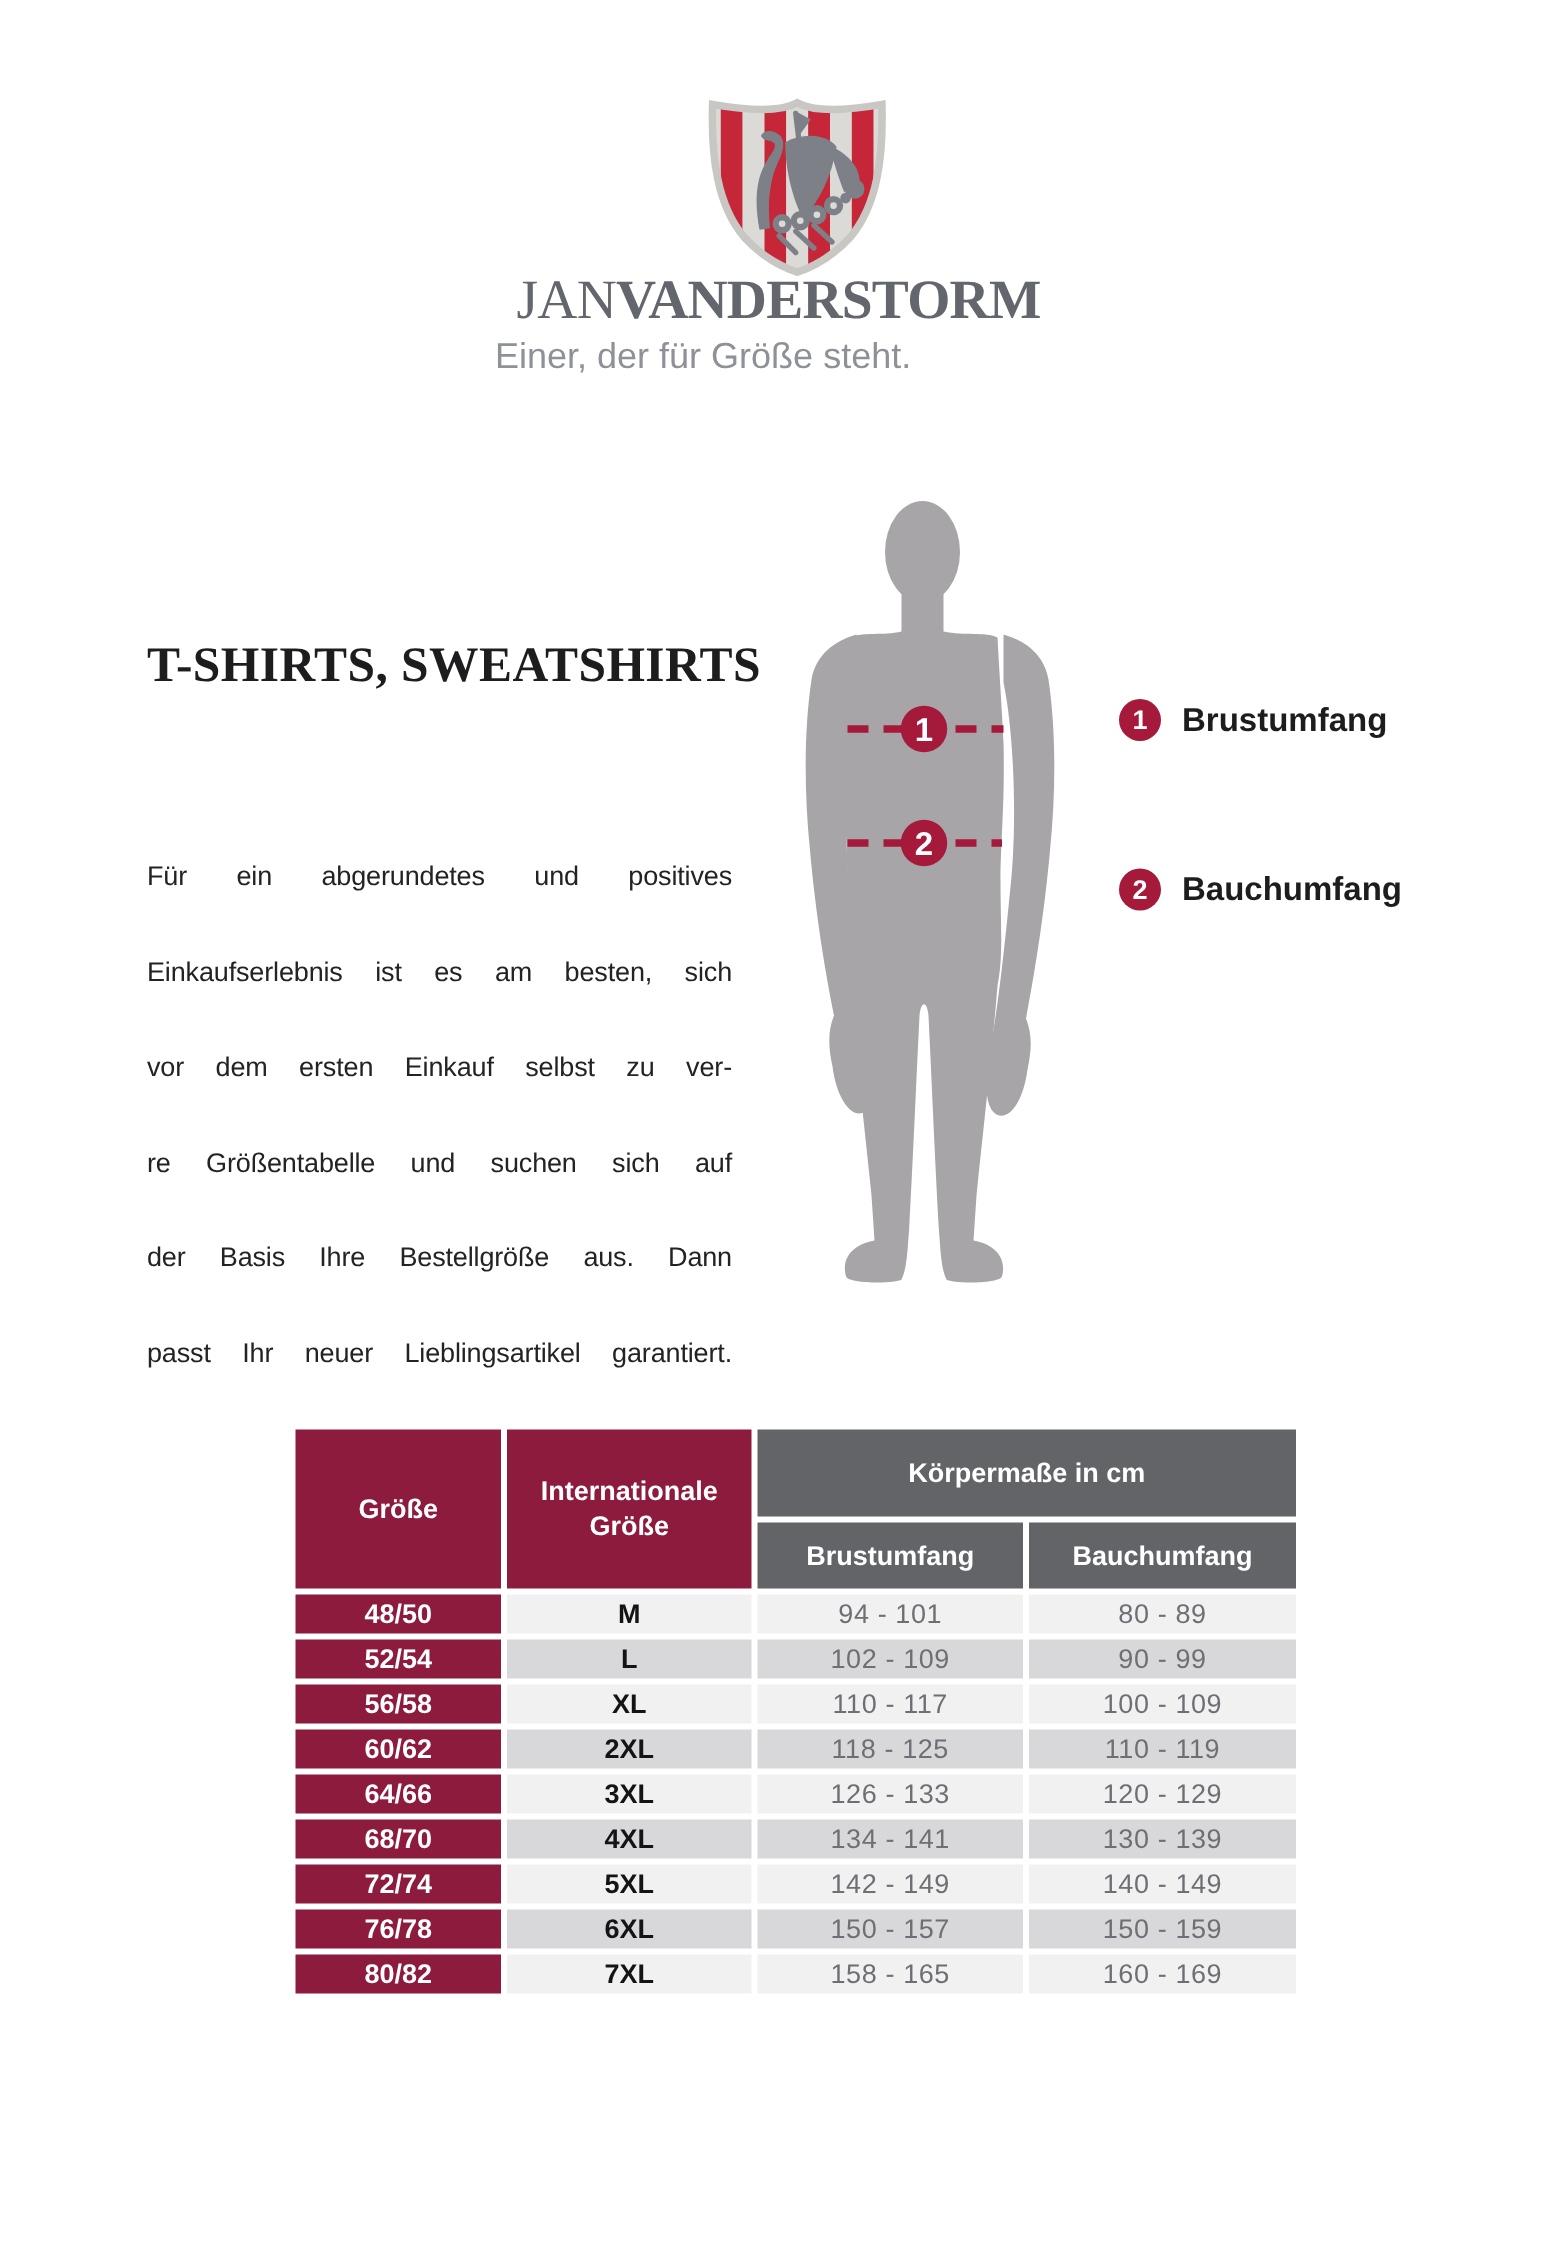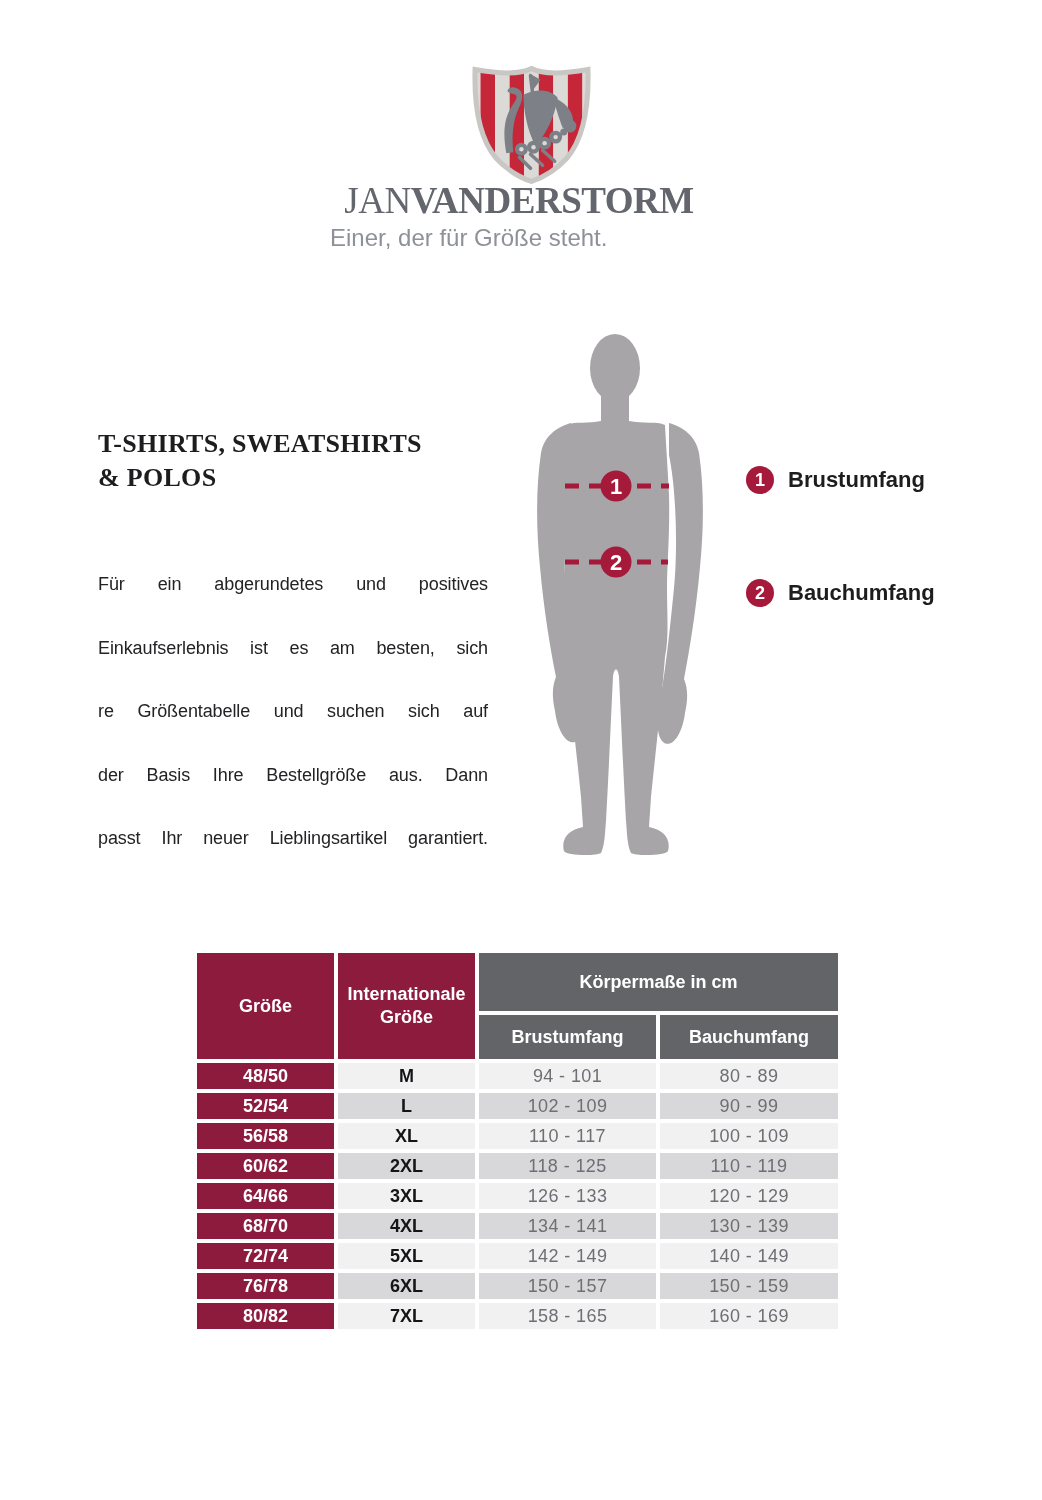--- a/index.html
+++ b/index.html
@@ -33,21 +33,21 @@
   .brand-jan{font-weight:400;}
   .brand-rest{font-weight:700;}
   .tagline{
     position:absolute;left:330px;top:223px;width:378px;text-align:left;
     font-size:24px;line-height:30px;color:var(--tagline-gray);font-weight:400;
   }
   
   .headline{
     position:absolute;left:98px;top:427px;width:410px;
     font-family:"Liberation Serif",serif;font-weight:700;
-    font-size:26px;line-height:34px;color:var(--text-dark);letter-spacing:0.3px;
+    font-size:33px;line-height:34px;color:var(--text-dark);letter-spacing:0.3px;
   }
   .intro{
     position:absolute;left:98px;top:533px;width:390px;
     font-size:18px;line-height:23.5px;color:#232326;letter-spacing:-0.1px;
     font-weight:500;
   }
   .para-line{text-align:justify;text-align-last:justify;margin-top:40px;}
   
   .figure-svg{position:absolute;left:515px;top:325px;width:210px;height:540px;}
   .body-shape{fill:var(--silhouette-gray);}
@@ -76,21 +76,21 @@
   .ship-stroke{stroke:var(--ship-gray);stroke-width:3.5;stroke-linecap:round;}
   .ring-hole{fill:var(--shield-light);}
   
   .size-table{
     position:absolute;left:193px;top:949px;
     border-collapse:separate;border-spacing:4px;table-layout:fixed;
   }
   .size-table th,.size-table td{padding:0;text-align:center;vertical-align:middle;}
   .h-maroon{background:var(--maroon);color:#ffffff;font-weight:700;font-size:18px;}
   .h-gray{background:var(--header-gray);color:#ffffff;font-weight:700;font-size:18px;margin-left:44px;}
-  .col1{width:137px;} .col2{width:137px;white-space:pre-line;line-height:23px;}
+  .col1{width:137px;} .col2{width:163px;white-space:pre-line;line-height:23px;}
   .col3{width:177px;} .col4{width:178px;}
   .group-h{height:58px;} .sub-h{height:44px;}
   .size-table tbody td{height:26px;font-size:18px;margin-top:24px;}
   .c-maroon{background:var(--maroon);color:#ffffff;font-weight:700;}
   .c-intl{color:#141416;font-weight:700;}
   .c-val{color:var(--cell-text-gray);font-weight:400;letter-spacing:0.4px;}
   tr.light .c-intl,tr.light .c-val{background:var(--row-light);}
   tr.dark .c-intl,tr.dark .c-val{background:var(--row-dark);}
 </style>
 </head>
@@ -138,26 +138,26 @@
     <path class="shield-outline" d="M65,4 C52,11 26,8 9,5 C8,40 12,72 30,93 C42,106 56,113 65,116 C74,113 88,106 100,93 C118,72 122,40 121,5 C104,8 78,11 65,4 Z"></path>
   </svg>
 
   <div class="brand-line">
     <span class="brand-jan">JAN</span><span class="brand-rest">VANDERSTORM</span>
   </div>
   <div class="tagline">Einer, der für Größe steht.</div>
 
   <div class="headline">
     <div>T-SHIRTS, SWEATSHIRTS</div>
-    <div>&amp; POLOS</div>
   </div>
 
   <div class="intro">
       <div class="para-line">Für ein abgerundetes und positives</div>
       <div class="para-line">Einkaufserlebnis ist es am besten, sich</div>
+      <div class="para-line">vor dem ersten Einkauf selbst zu ver-</div>
       <div class="para-line">re Größentabelle und suchen sich auf</div>
       <div class="para-line">der Basis Ihre Bestellgröße aus. Dann</div>
       <div class="para-line">passt Ihr neuer Lieblingsartikel garantiert.</div>
     </div>
 
   <svg class="figure-svg" viewBox="0 0 210 540">
     <g>
       <ellipse class="body-shape" cx="100" cy="43" rx="25" ry="34"></ellipse>
       <path class="body-shape" d="M86,60 C92,66 108,66 114,60 L114,96 C128,99 142,96 150,100 C151,120 153,148 154,170 C155,210 152,238 152,262 C152,292 154,312 150,332 C146,382 140,432 136,472 L134,502 C150,505 156,515 153,526 C151,531 120,531 116,528 C112,520 112,506 111,496 C108,442 106,392 104,352 C103,342 99,342 98,352 C96,392 94,442 91,496 C90,506 90,520 86,528 C82,531 51,531 49,526 C46,515 52,505 68,502 L66,472 C62,432 56,382 52,332 C48,312 50,292 50,262 C50,238 47,210 48,170 C49,148 51,120 52,100 C60,96 74,99 86,96 Z"></path>
       <path class="body-shape" d="M56,98 C42,102 29,111 26,128 C21,162 21,202 25,242 C29,286 35,322 41,352 C37,362 37,372 40,386 C43,410 55,423 63,415 C69,408 68,390 65,374 C59,342 55,302 51,262 C47,222 49,162 56,130 Z"></path>

